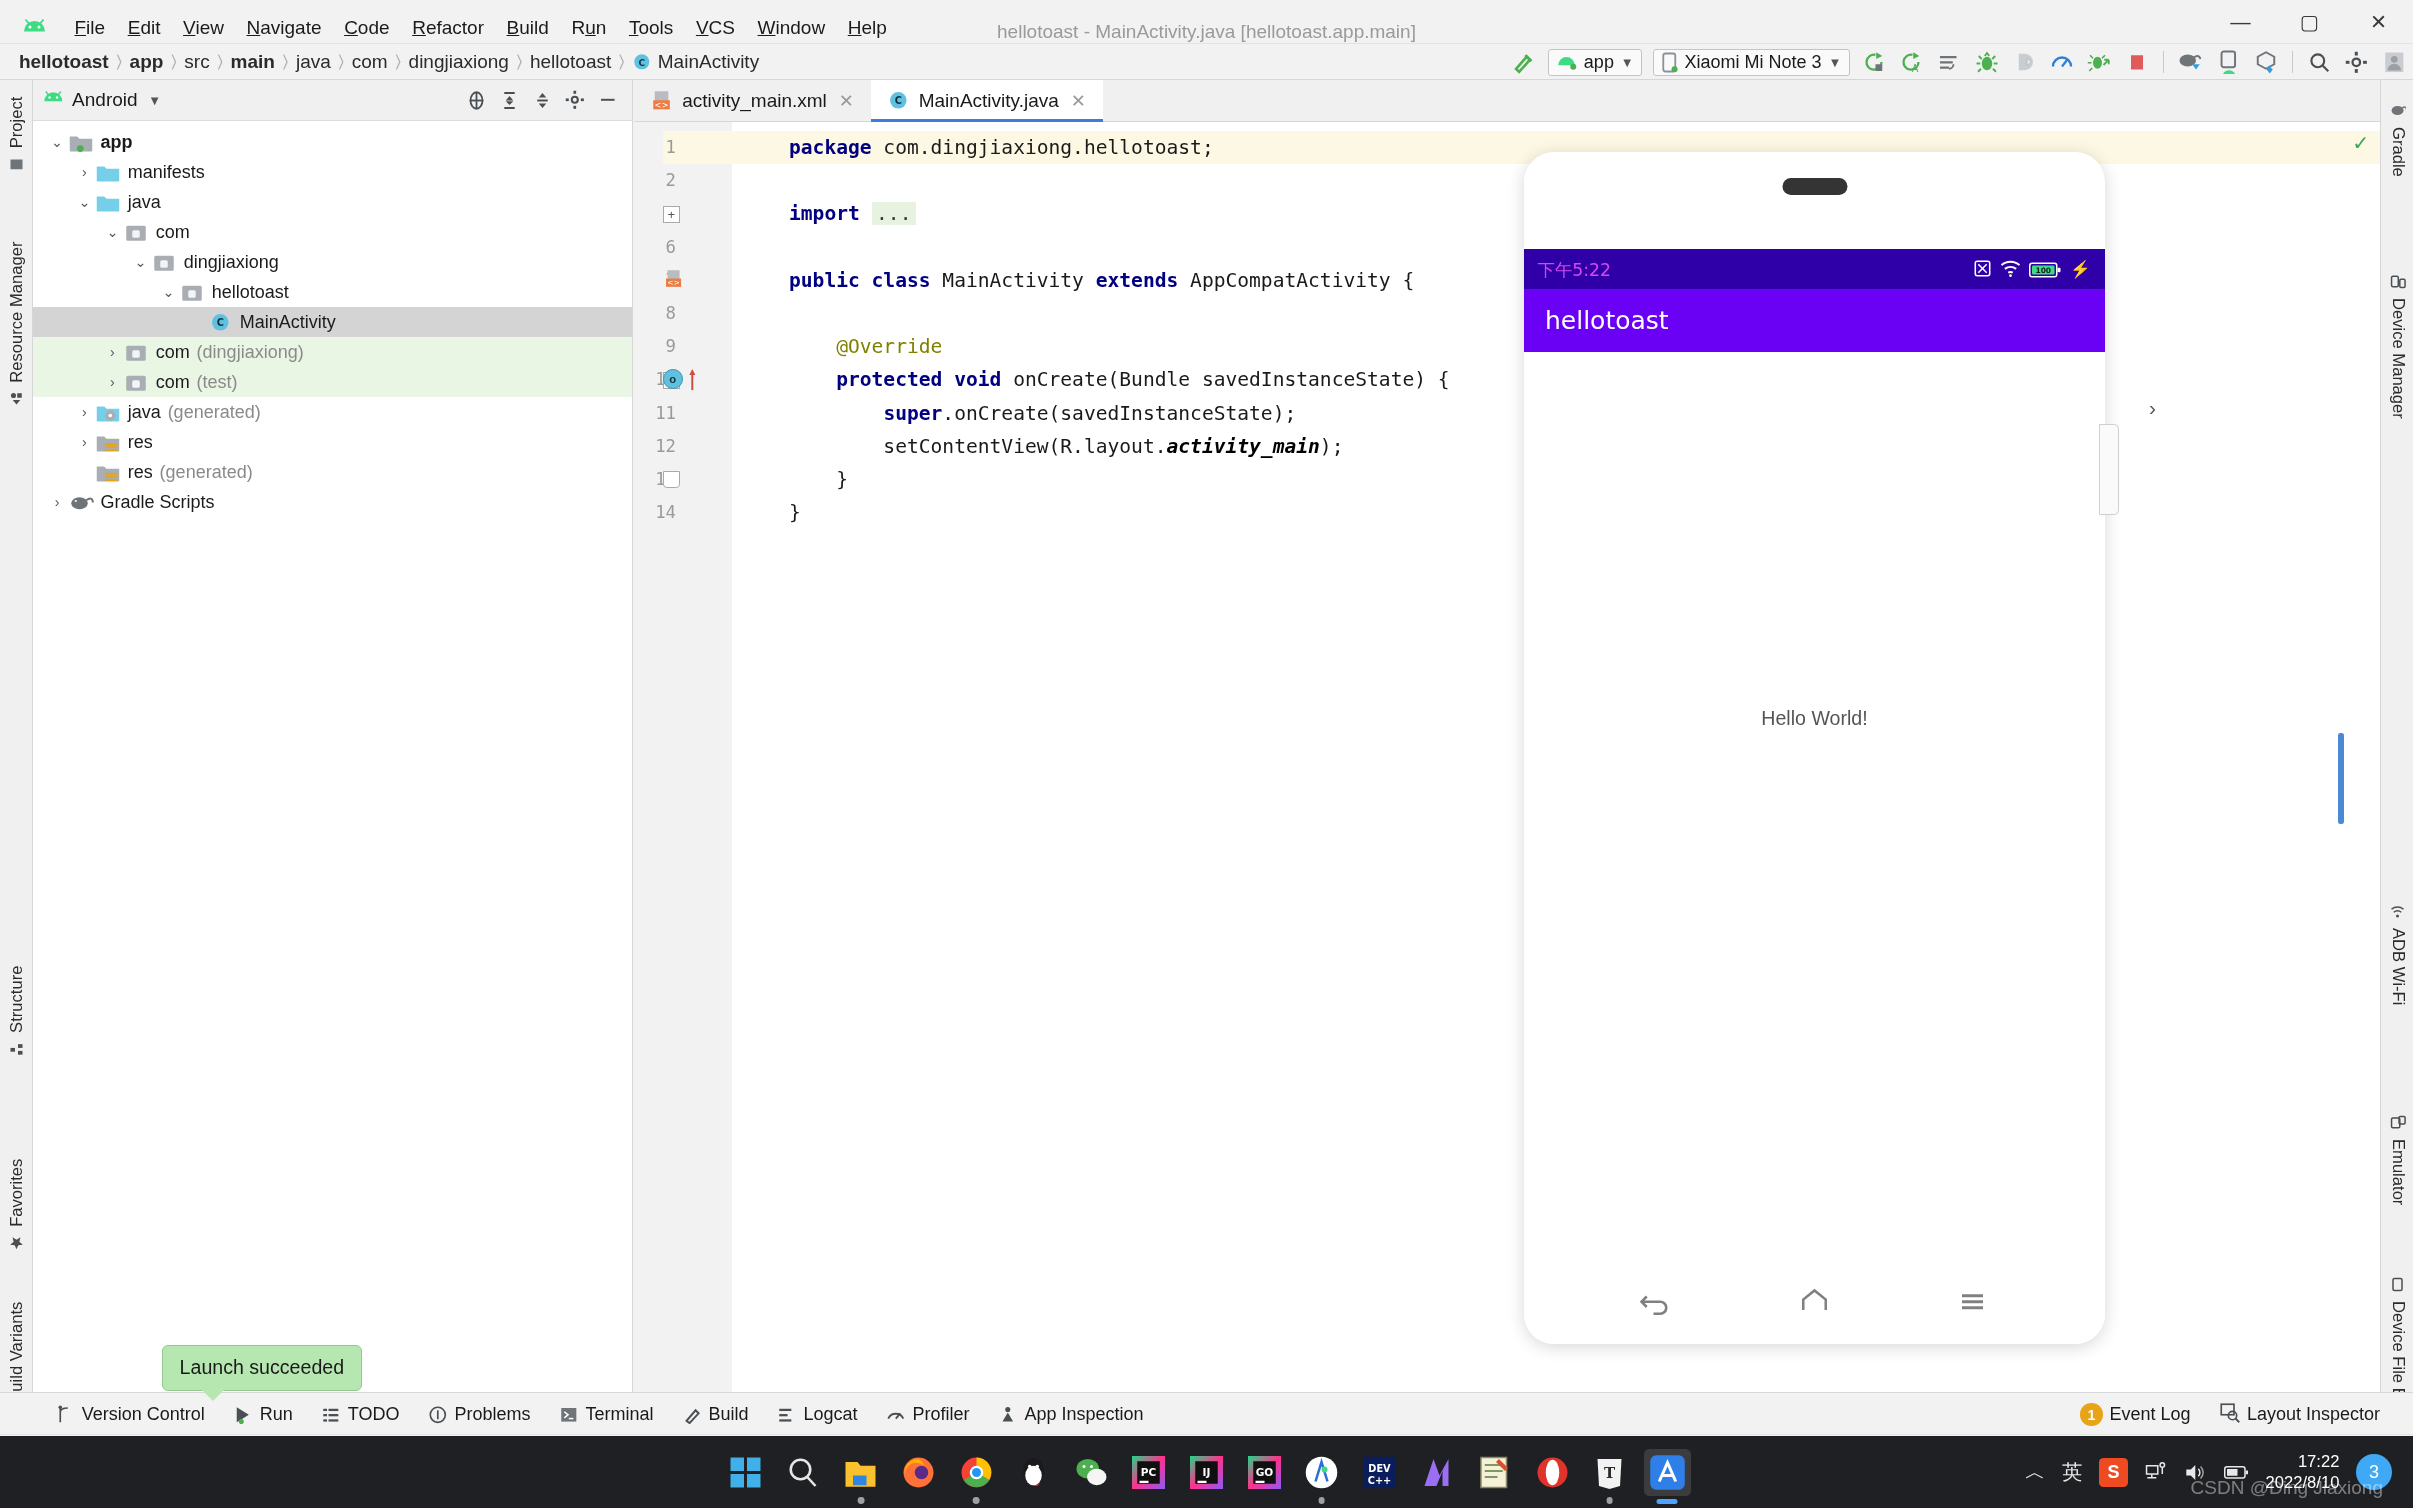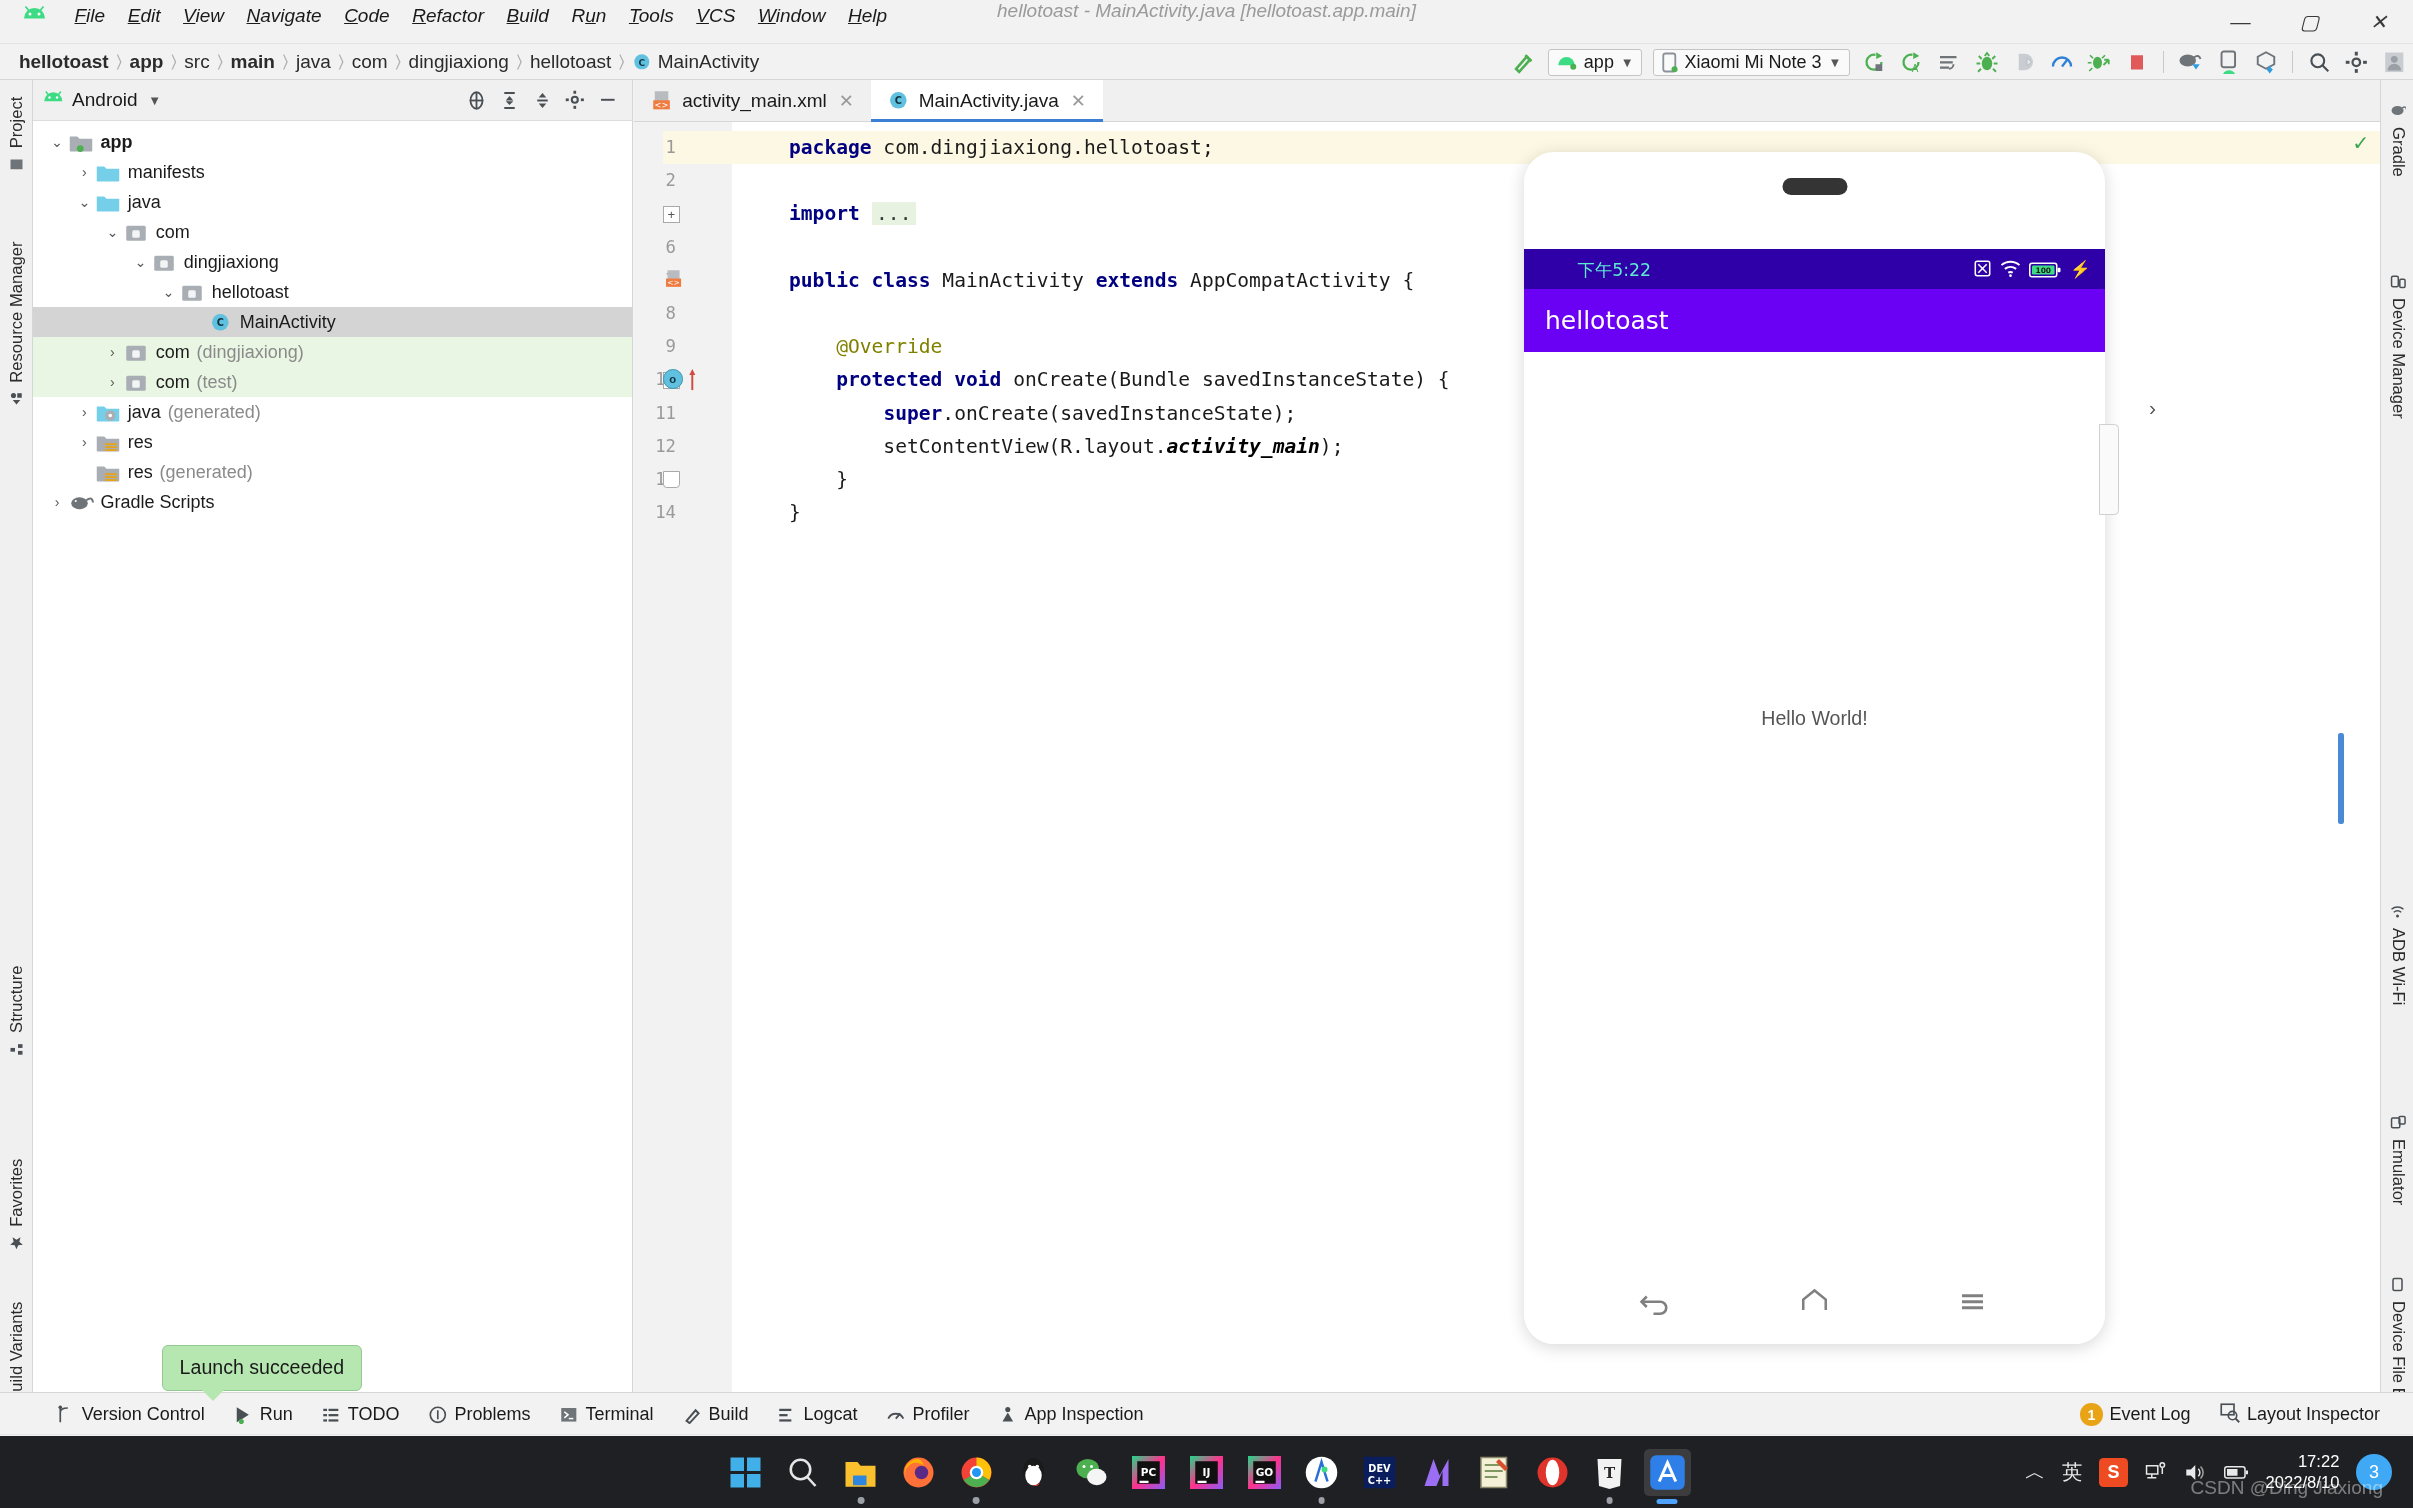--- a/index.html
+++ b/index.html
@@ -7,23 +7,22 @@
     width: 2413px; height: 1508px;
     font-family: "Liberation Sans", sans-serif;
     overflow: hidden;
     background: #f2f2f2;
   }
   #app { position: relative; width: 2413px; height: 1508px; }
 
   
   .titlebar {
     position: absolute; top: 0; left: 0; width: 2413px; height: 44px;
-    background: #f2f2f2; display: flex; align-items: flex-start;
+    background: #f2f2f2; display: flex; align-items: flex-end;
     border-bottom: 0.8px solid #e3e3e3;
-    font-style: italic;
   }
   .android-logo { width: 30px; height: 30px; margin-left: 19.6px; margin-right: 13.6px;
     display: flex; align-items: center; justify-content: center; }
   .menu-items { display: flex; align-items: center; gap: 0px; }
   .menu-item {
     font-size: 19px; color: #1a1a1a; padding: 4.5px 11.3px; cursor: default;
     white-space: nowrap;
   }
   .menu-item u { text-decoration: underline; }
   .win-title {
@@ -145,21 +144,21 @@
     box-shadow: 0 3px 16.6px rgba(0,0,0,0.16);
   }
   .notch-bar {
     position: absolute; top: 26px; left: 50%; transform: translateX(-50%);
     width: 65px; height: 16.6px; background: #343434; border-radius: 9px;
   }
   .status-bar {
     position: absolute; top: 97px; left: 0; width: 581px; height: 41px;
     background: #2f00a8; display: flex; align-items: center; padding: 0 13.6px;
   }
-  .sb-time { color: #5eead4; font-size: 17.3px; font-family: "DejaVu Sans", sans-serif; margin-left: 40px; }
+  .sb-time { color: #d946ef; font-size: 17.3px; font-family: "DejaVu Sans", sans-serif; }
   .sb-icons { margin-left: auto; display: flex; align-items: center; gap: 8.3px; }
   .app-bar {
     position: absolute; top: 137px; left: 0; width: 581px; height: 63px;
     background: #6a00f4; display: flex; align-items: center; padding-left: 21px;
   }
   .app-bar-title { color: #fff; font-size: 25px; font-family: "DejaVu Sans", sans-serif; }
   .device-content {
     position: absolute; top: 201px; left: 0; width: 581px; bottom: 83px;
     background: #ffffff;
   }

